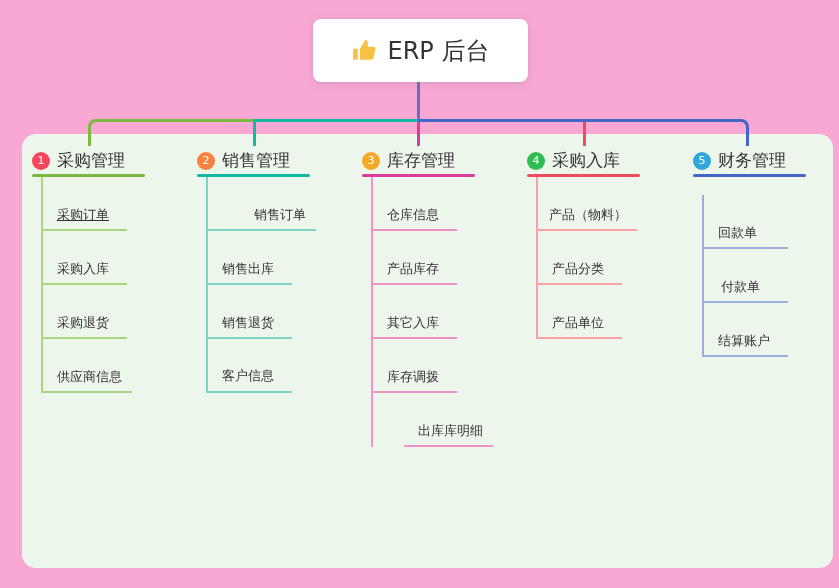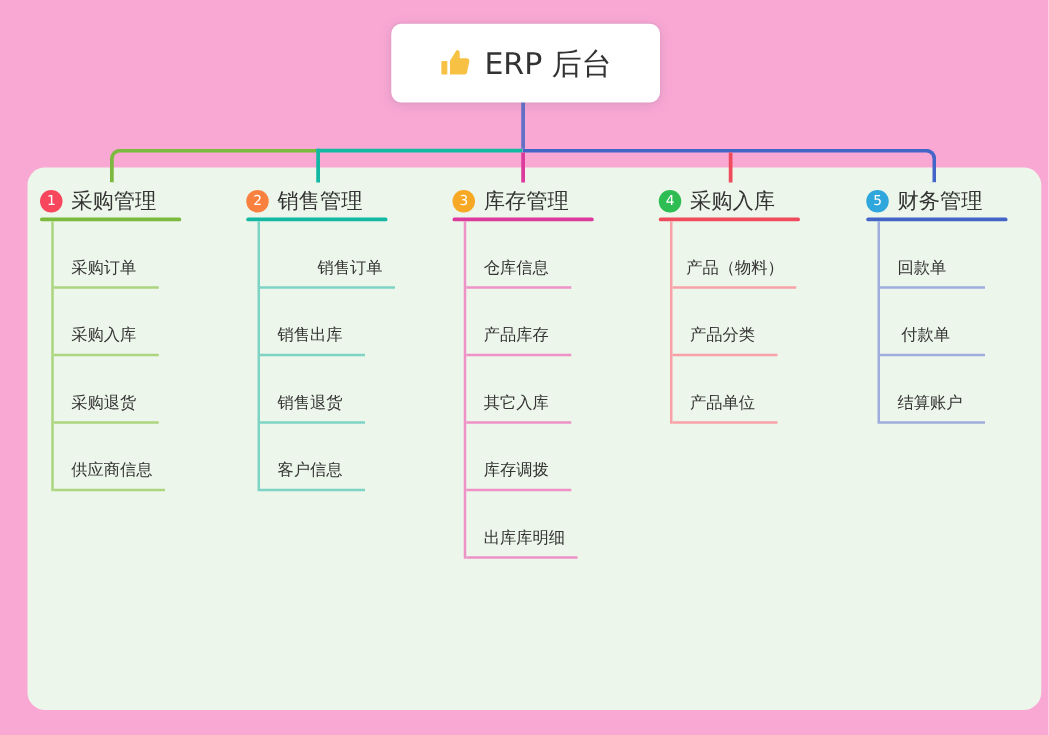--- a/index.html
+++ b/index.html
@@ -60,21 +60,21 @@
   </div>
 
   <div id="branches">
       <div class="branch" style="left: 32px;">
         <div class="branch-label">
           <div class="badge" style="background: rgb(248, 70, 92);">1</div>
           <span class="branch-title">采购管理</span>
         </div>
         <div class="branch-line" style="background: rgb(124, 186, 63);"></div>
         <div class="subtree" style="border-left-color: rgb(172, 213, 127);">
-          <div class="sub" style="border-bottom-color: rgb(172, 213, 127);">
+          <div class="sub" style="border-bottom-color: rgb(172, 213, 127); text-decoration: underline;">
             <span>采购订单</span>
           </div>
           <div class="sub" style="border-bottom-color: rgb(172, 213, 127);">
             <span>采购入库</span>
           </div>
           <div class="sub" style="border-bottom-color: rgb(172, 213, 127);">
             <span>采购退货</span>
           </div>
           <div class="sub" style="border-bottom-color: rgb(172, 213, 127);">
             <span>供应商信息</span>
@@ -114,21 +114,21 @@
           </div>
           <div class="sub" style="border-bottom-color: rgb(238, 146, 200);">
             <span>产品库存</span>
           </div>
           <div class="sub" style="border-bottom-color: rgb(238, 146, 200); text-align: center;">
             <span>其它入库</span>
           </div>
           <div class="sub" style="border-bottom-color: rgb(238, 146, 200);">
             <span>库存调拨</span>
           </div>
-          <div class="sub" style="border-bottom-color: rgb(238, 146, 200);">
+          <div class="sub" style="border-bottom-color: rgb(238, 146, 200); margin-left: 31px;">
             <span>出库库明细</span>
           </div>
         </div>
       </div>
       <div class="branch" style="left: 527px;">
         <div class="branch-label">
           <div class="badge" style="background: rgb(46, 189, 82);">4</div>
           <span class="branch-title">采购入库</span>
         </div>
         <div class="branch-line" style="background: rgb(240, 75, 92);"></div>
@@ -144,21 +144,21 @@
           </div>
         </div>
       </div>
       <div class="branch" style="left: 693px;">
         <div class="branch-label">
           <div class="badge" style="background: rgb(47, 167, 220);">5</div>
           <span class="branch-title">财务管理</span>
         </div>
         <div class="branch-line" style="background: rgb(68, 101, 200);"></div>
         <div class="subtree" style="border-left-color: rgb(157, 174, 222);">
-          <div class="sub" style="border-bottom-color: rgb(157, 174, 222);">
+          <div class="sub" style="border-bottom-color: rgb(157, 174, 222); margin-top: 18px;">
             <span>回款单</span>
           </div>
           <div class="sub" style="border-bottom-color: rgb(157, 174, 222); padding-left: 17px;">
             <span>付款单</span>
           </div>
           <div class="sub" style="border-bottom-color: rgb(157, 174, 222);">
             <span>结算账户</span>
           </div>
         </div>
       </div>

